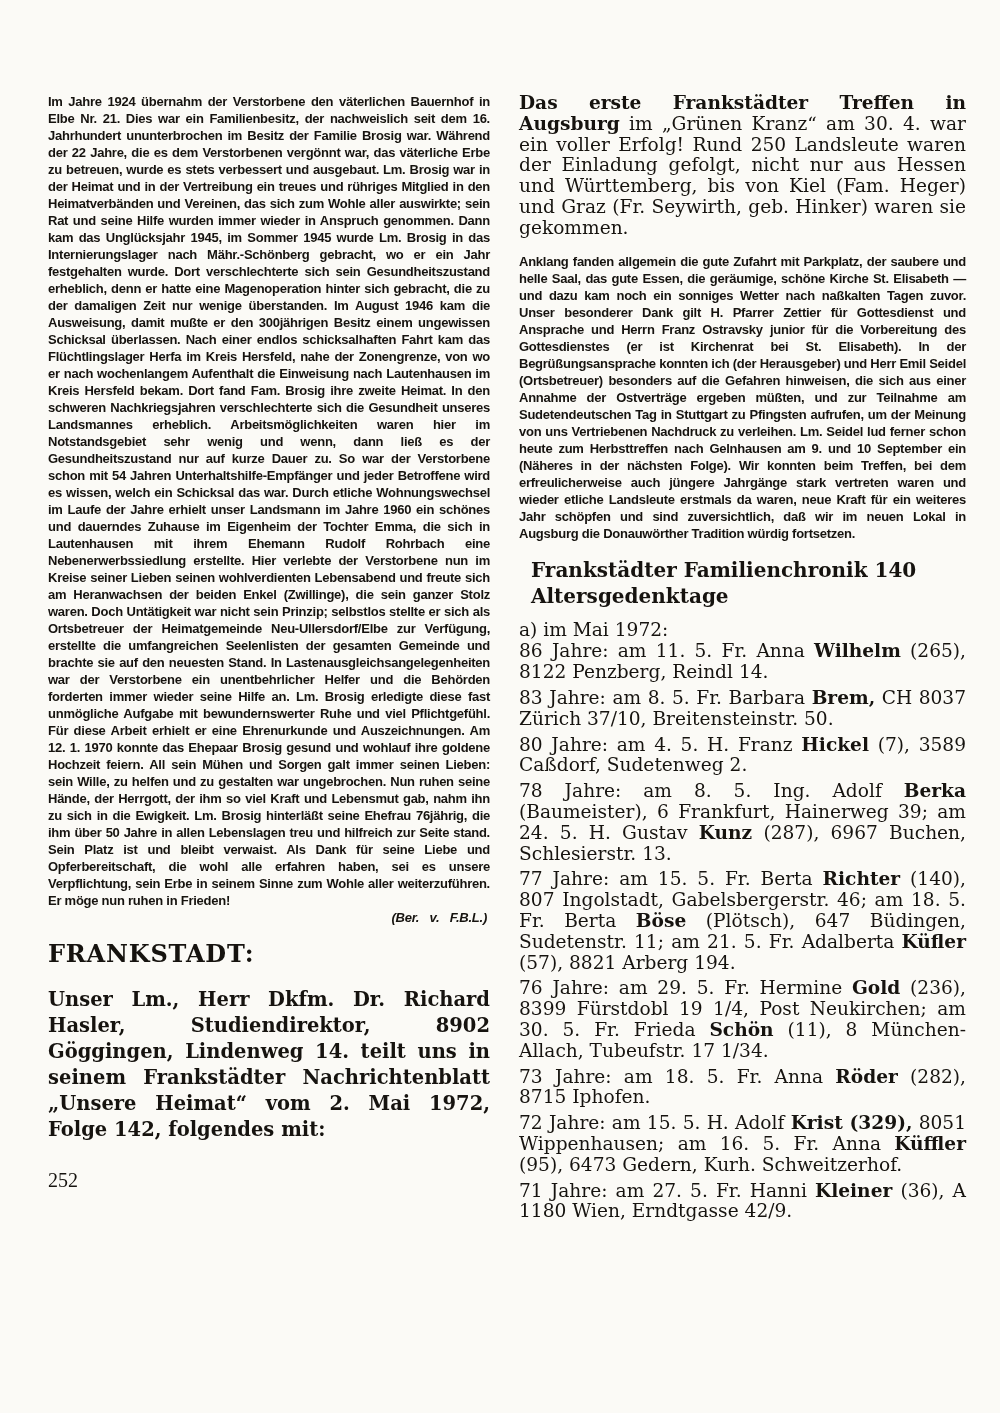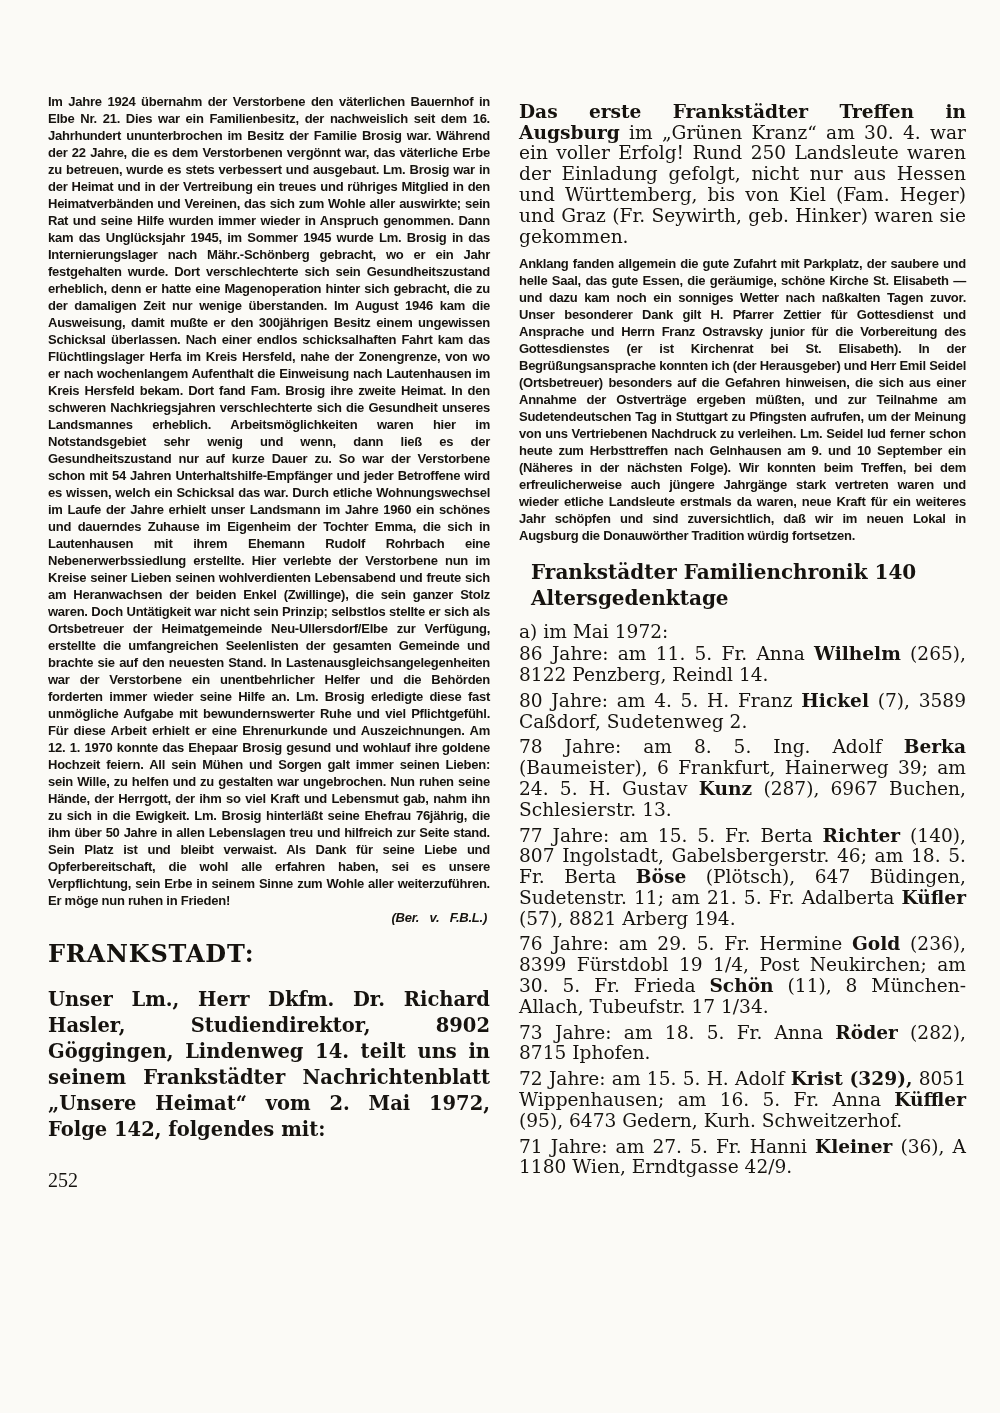--- a/index.html
+++ b/index.html
@@ -7,21 +7,21 @@
     position:relative;
     width:1000px;
     height:1413px;
     margin:0 auto;
     background:#fbfaf6;
     color:#16130f;
     box-sizing:border-box;
     padding:93px 34px 0 48px;
     overflow:hidden;
   }
-  .columns{display:flex;gap:29px;align-items:center;}
+  .columns{display:flex;gap:29px;align-items:flex-start;}
   .col-left{flex:0 0 442px;width:442px;}
   .col-right{flex:0 0 447px;width:447px;}
   p{margin:0;}
 
   
   .dense{
     font-family:"Liberation Sans",sans-serif;
     font-weight:700;
     font-size:13px;
     line-height:17px;
@@ -39,21 +39,21 @@
   
   .serif{
     font-family:"DejaVu Serif","Liberation Serif",serif;
     font-size:18.6px;
     line-height:20.8px;
     text-align:justify;
     -webkit-hyphens:auto;hyphens:auto;
   }
   .serif b{font-weight:700;}
 
-  .treffen{margin-bottom:8px;}
+  .treffen{margin-bottom:14px;}
   .anklang{margin-bottom:15px;}
 
   .h-chronik{
     font-family:"DejaVu Serif","Liberation Serif",serif;
     font-weight:700;
     font-size:20px;
     line-height:26px;
     margin:0 12px 11px;
   }
   .h-chronik span{display:block;}
@@ -102,20 +102,21 @@
     <div class="col-right">
       <p class="serif treffen" lang="de"><b>Das erste Frankstädter Treffen in Augsburg</b><span> im „Grünen Kranz“ am 30. 4. war ein voller Erfolg! Rund 250 Landsleute waren der Einladung gefolgt, nicht nur aus Hessen und Württemberg, bis von Kiel (Fam. Heger) und Graz (Fr. Seywirth, geb. Hinker) waren sie gekommen.</span></p>
       <p class="dense anklang" lang="de">Anklang fanden allgemein die gute Zufahrt mit Parkplatz, der saubere und helle Saal, das gute Essen, die geräumige, schöne Kirche St. Elisabeth — und dazu kam noch ein sonniges Wetter nach naßkalten Tagen zuvor. Unser besonderer Dank gilt H. Pfarrer Zettier für Gottesdienst und Ansprache und Herrn Franz Ostravsky junior für die Vorbereitung des Gottesdienstes (er ist Kirchenrat bei St. Elisabeth). In der Begrüßungsansprache konnten ich (der Herausgeber) und Herr Emil Seidel (Ortsbetreuer) besonders auf die Gefahren hinweisen, die sich aus einer Annahme der Ostverträge ergeben müßten, und zur Teilnahme am Sudetendeutschen Tag in Stuttgart zu Pfingsten aufrufen, um der Meinung von uns Vertriebenen Nachdruck zu verleihen. Lm. Seidel lud ferner schon heute zum Herbsttreffen nach Gelnhausen am 9. und 10 September ein (Näheres in der nächsten Folge). Wir konnten beim Treffen, bei dem erfreulicherweise auch jüngere Jahrgänge stark vertreten waren und wieder etliche Landsleute erstmals da waren, neue Kraft für ein weiteres Jahr schöpfen und sind zuversichtlich, daß wir im neuen Lokal in Augsburg die Donauwörther Tradition würdig fortsetzen.</p>
       <h3 class="h-chronik">
         <span>Frankstädter Familienchronik 140</span>
         <span>Altersgedenktage</span>
       </h3>
       <p class="serif subhead">a) im Mai 1972:</p>
       <div>
           <p class="serif entry" lang="de"><span>86 Jahre: am 11. 5. Fr. Anna </span><b>Wilhelm</b><span> (265), 8122 Penzberg, Reindl 14.</span></p>
+          <p class="serif entry" lang="de"><span>83 Jahre: am 8. 5. Fr. Barbara </span><b>Brem,</b><span> CH 8037 Zürich 37/10, Breitensteinstr. 50.</span></p>
           <p class="serif entry" lang="de"><span>80 Jahre: am 4. 5. H. Franz </span><b>Hickel</b><span> (7), 3589 Caßdorf, Sudetenweg 2.</span></p>
           <p class="serif entry" lang="de"><span>78 Jahre: am 8. 5. Ing. Adolf </span><b>Berka</b><span> (Baumeister), 6 Frankfurt, Hainerweg 39; am 24. 5. H. Gustav </span><b>Kunz</b><span> (287), 6967 Buchen, Schlesierstr. 13.</span></p>
           <p class="serif entry" lang="de"><span>77 Jahre: am 15. 5. Fr. Berta </span><b>Richter</b><span> (140), 807 Ingolstadt, Gabelsbergerstr. 46; am 18. 5. Fr. Berta </span><b>Böse</b><span> (Plötsch), 647 Büdingen, Sudetenstr. 11; am 21. 5. Fr. Adalberta </span><b>Küfler</b><span> (57), 8821 Arberg 194.</span></p>
           <p class="serif entry" lang="de"><span>76 Jahre: am 29. 5. Fr. Hermine </span><b>Gold</b><span> (236), 8399 Fürstdobl 19 1/4, Post Neukirchen; am 30. 5. Fr. Frieda </span><b>Schön</b><span> (11), 8 München-Allach, Tubeufstr. 17 1/34.</span></p>
           <p class="serif entry" lang="de"><span>73 Jahre: am 18. 5. Fr. Anna </span><b>Röder</b><span> (282), 8715 Iphofen.</span></p>
           <p class="serif entry" lang="de"><span>72 Jahre: am 15. 5. H. Adolf </span><b>Krist (329),</b><span> 8051 Wippenhausen; am 16. 5. Fr. Anna </span><b>Küffler</b><span> (95), 6473 Gedern, Kurh. Schweitzerhof.</span></p>
           <p class="serif entry" lang="de"><span>71 Jahre: am 27. 5. Fr. Hanni </span><b>Kleiner</b><span> (36), A 1180 Wien, Erndtgasse 42/9.</span></p>
         </div>
     </div>
 

